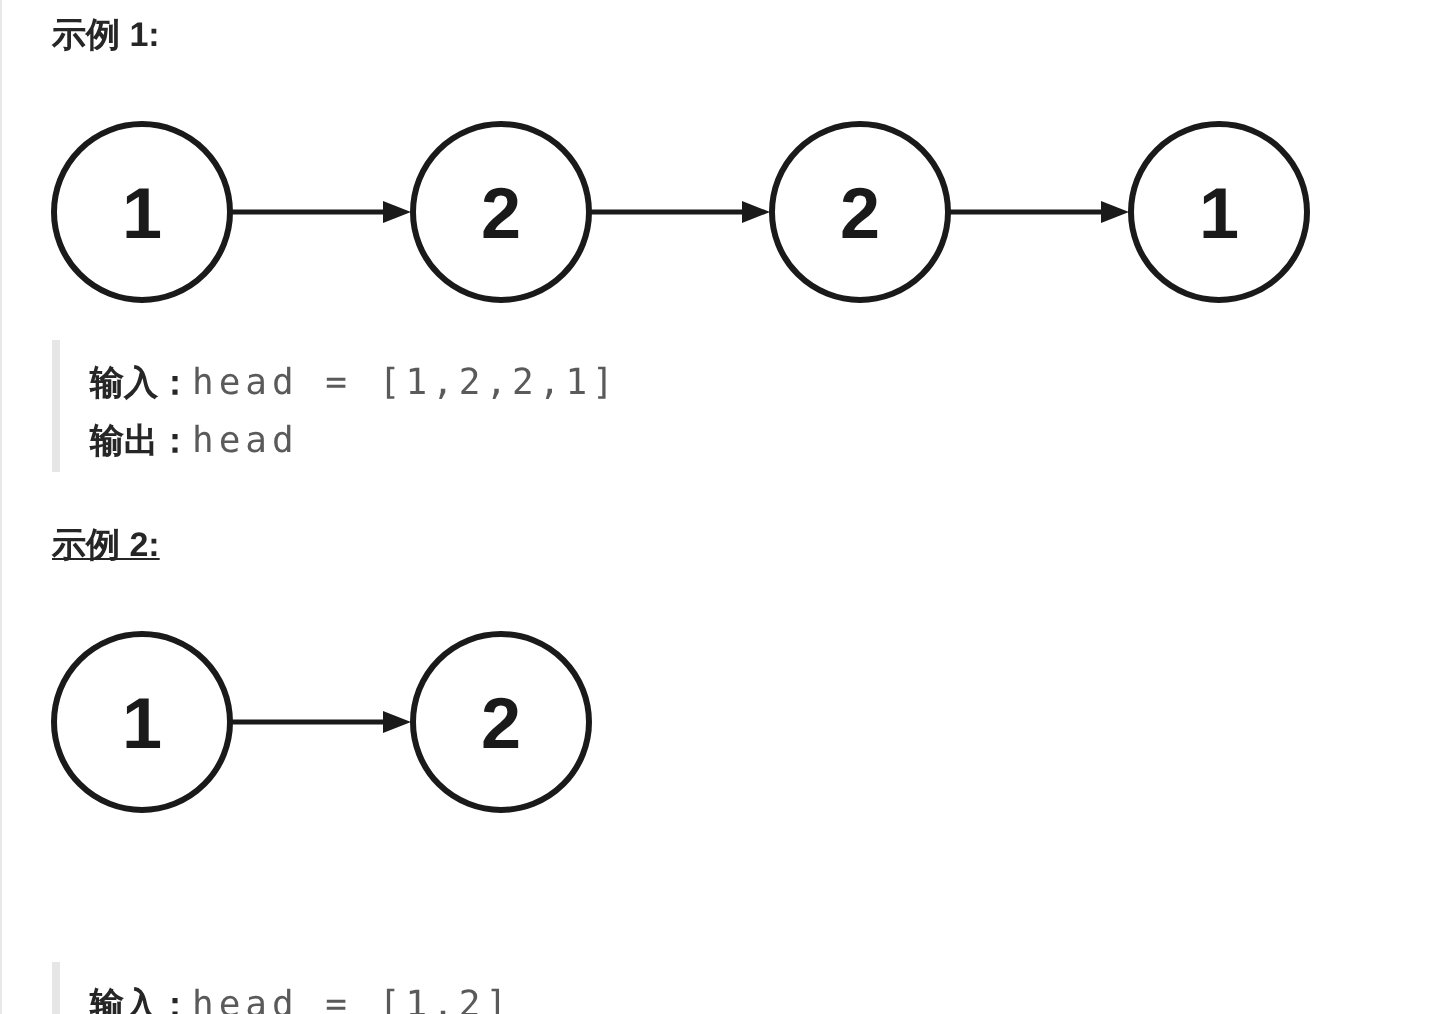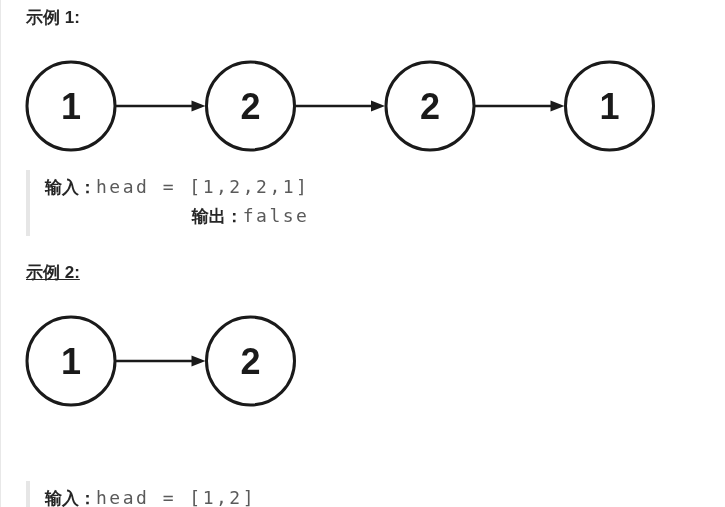--- a/index.html
+++ b/index.html
@@ -36,23 +36,22 @@
     position:absolute;
     left:25px;
     border-left:4px solid #e6e6e6;
     padding:4px 12px 4px 15px;
     background:#ffffff;
   }
   .io-block-1{top:170px;}
   .io-block-2{top:449px;margin-top:32px;}
   .io-line{
     height:29px;
-    line-height:25px;
+    line-height:35px;
     white-space:pre;
-    text-align:right;
   }
   .io-label{
     font-family:"Liberation Sans", sans-serif;
     font-size:17px;
     font-weight:bold;
     color:#262626;
   }
   .io-code{
     font-family:"DejaVu Sans Mono", monospace;
     font-size:18px;
@@ -79,21 +78,21 @@
       <circle cx="429" cy="48" r="44" fill="#ffffff" stroke="#1a1a1a" stroke-width="3"></circle>
       <text x="429" y="61" text-anchor="middle">2</text>
       <line x1="474" y1="48" x2="552.5" y2="48" stroke="#1a1a1a" stroke-width="2.5"></line>
       <polygon points="563.5,48 549.5,42.5 549.5,53.5" fill="#1a1a1a"></polygon>
       <circle cx="608.5" cy="48" r="44" fill="#ffffff" stroke="#1a1a1a" stroke-width="3"></circle>
       <text x="608.5" y="61" text-anchor="middle">1</text>
     </svg>
 
   <div class="io-block io-block-1">
     <div class="io-line"><span class="io-label">输入：</span><span class="io-code">head = [1,2,2,1]</span></div>
-    <div class="io-line"><span class="io-label">输出：</span><span class="io-code">false</span></div>
+    <div class="io-line"><span class="io-label">输出：</span><span class="io-code">head</span></div>
   </div>
 
   <div class="example-heading heading-2">示例 2:</div>
 
   <svg class="diagram diagram-2" width="700" height="96">
       <circle cx="70" cy="48" r="44" fill="#ffffff" stroke="#1a1a1a" stroke-width="3"></circle>
       <text x="70" y="61" text-anchor="middle">1</text>
       <line x1="115" y1="48" x2="193.5" y2="48" stroke="#1a1a1a" stroke-width="2.5"></line>
       <polygon points="204.5,48 190.5,42.5 190.5,53.5" fill="#1a1a1a"></polygon>
       <circle cx="249.5" cy="48" r="44" fill="#ffffff" stroke="#1a1a1a" stroke-width="3"></circle>

